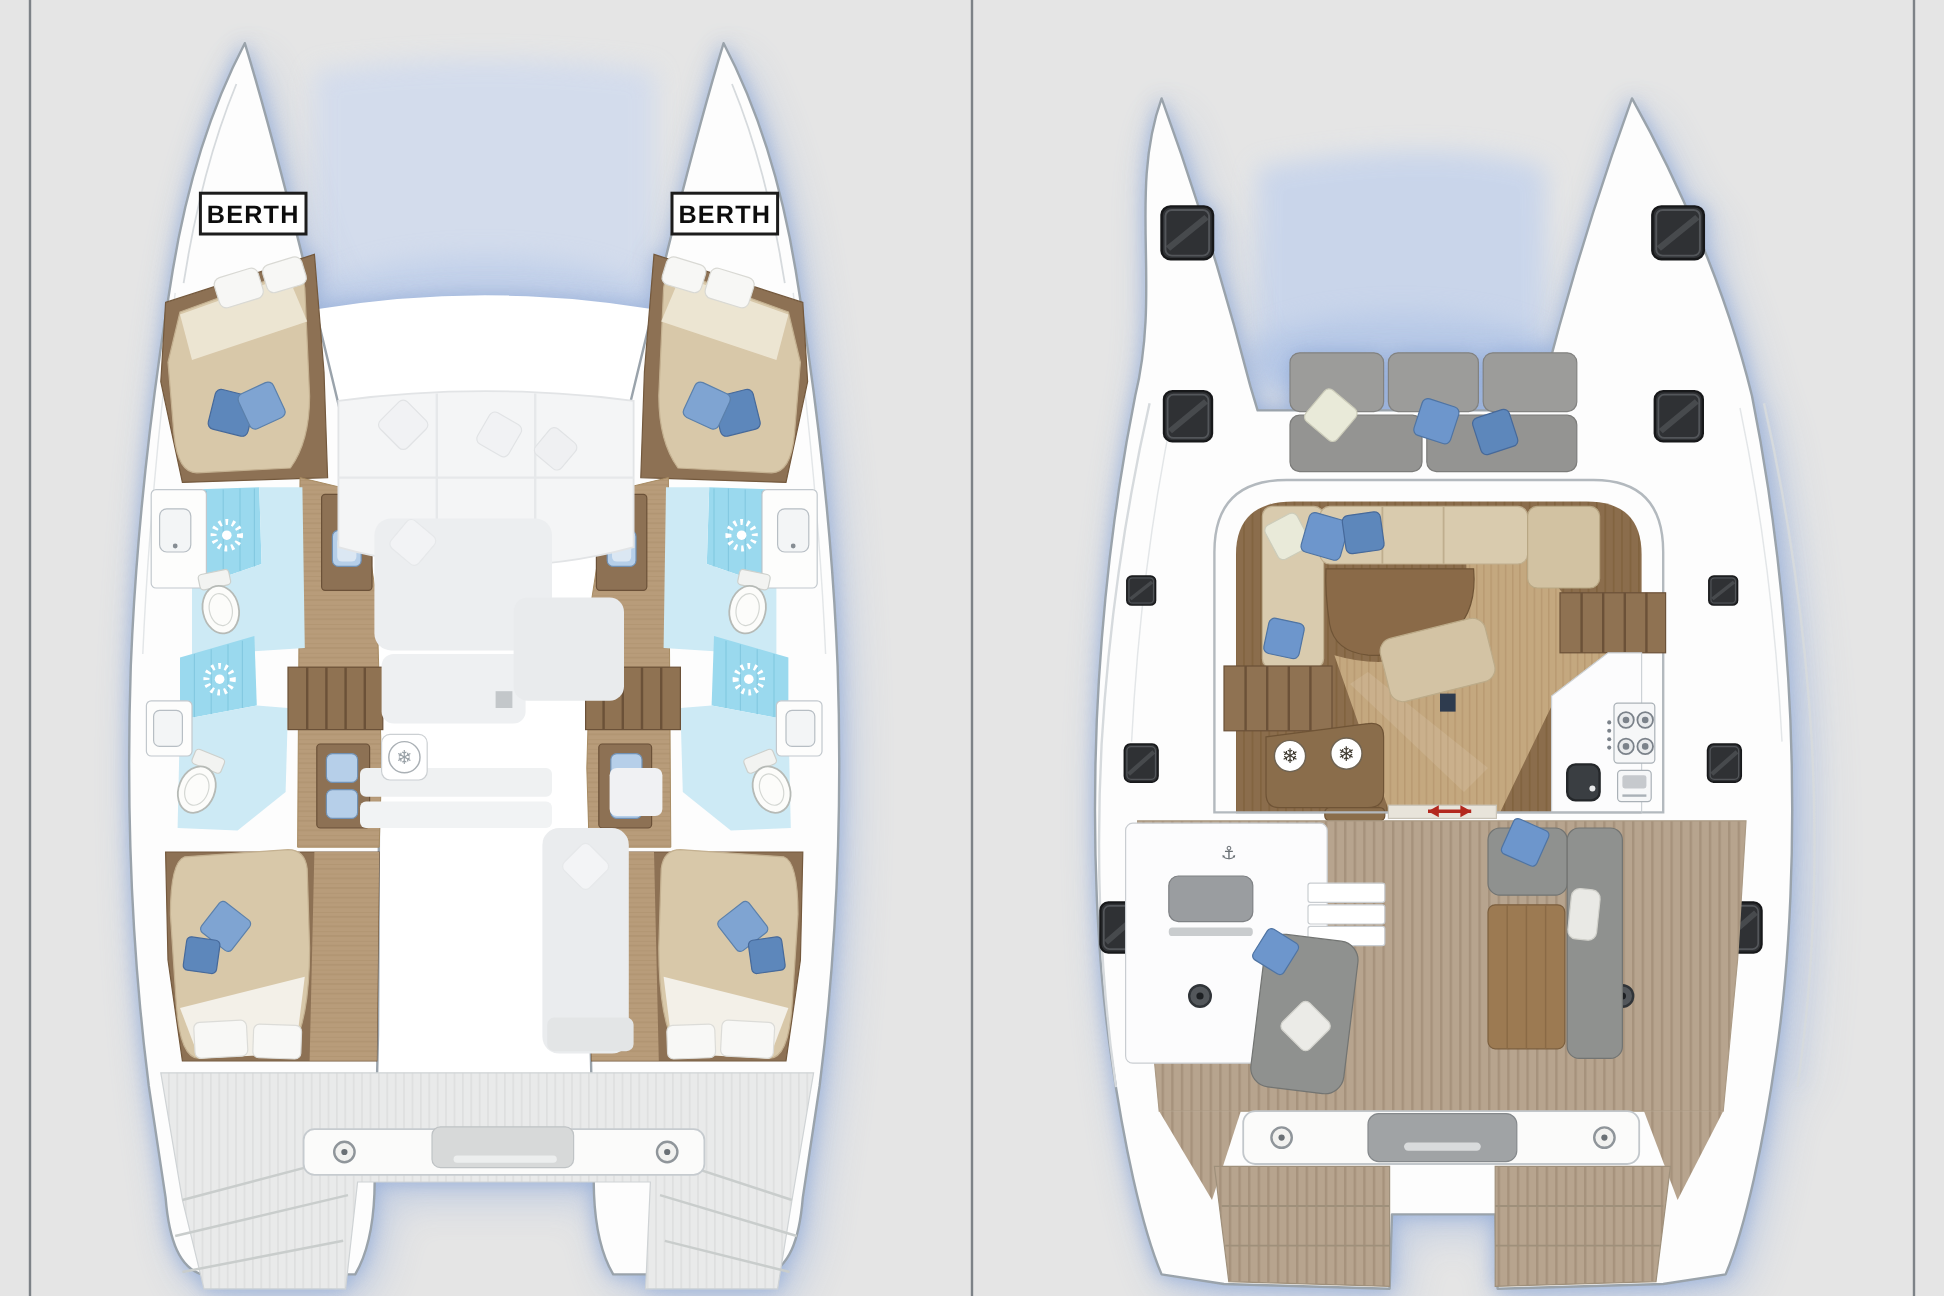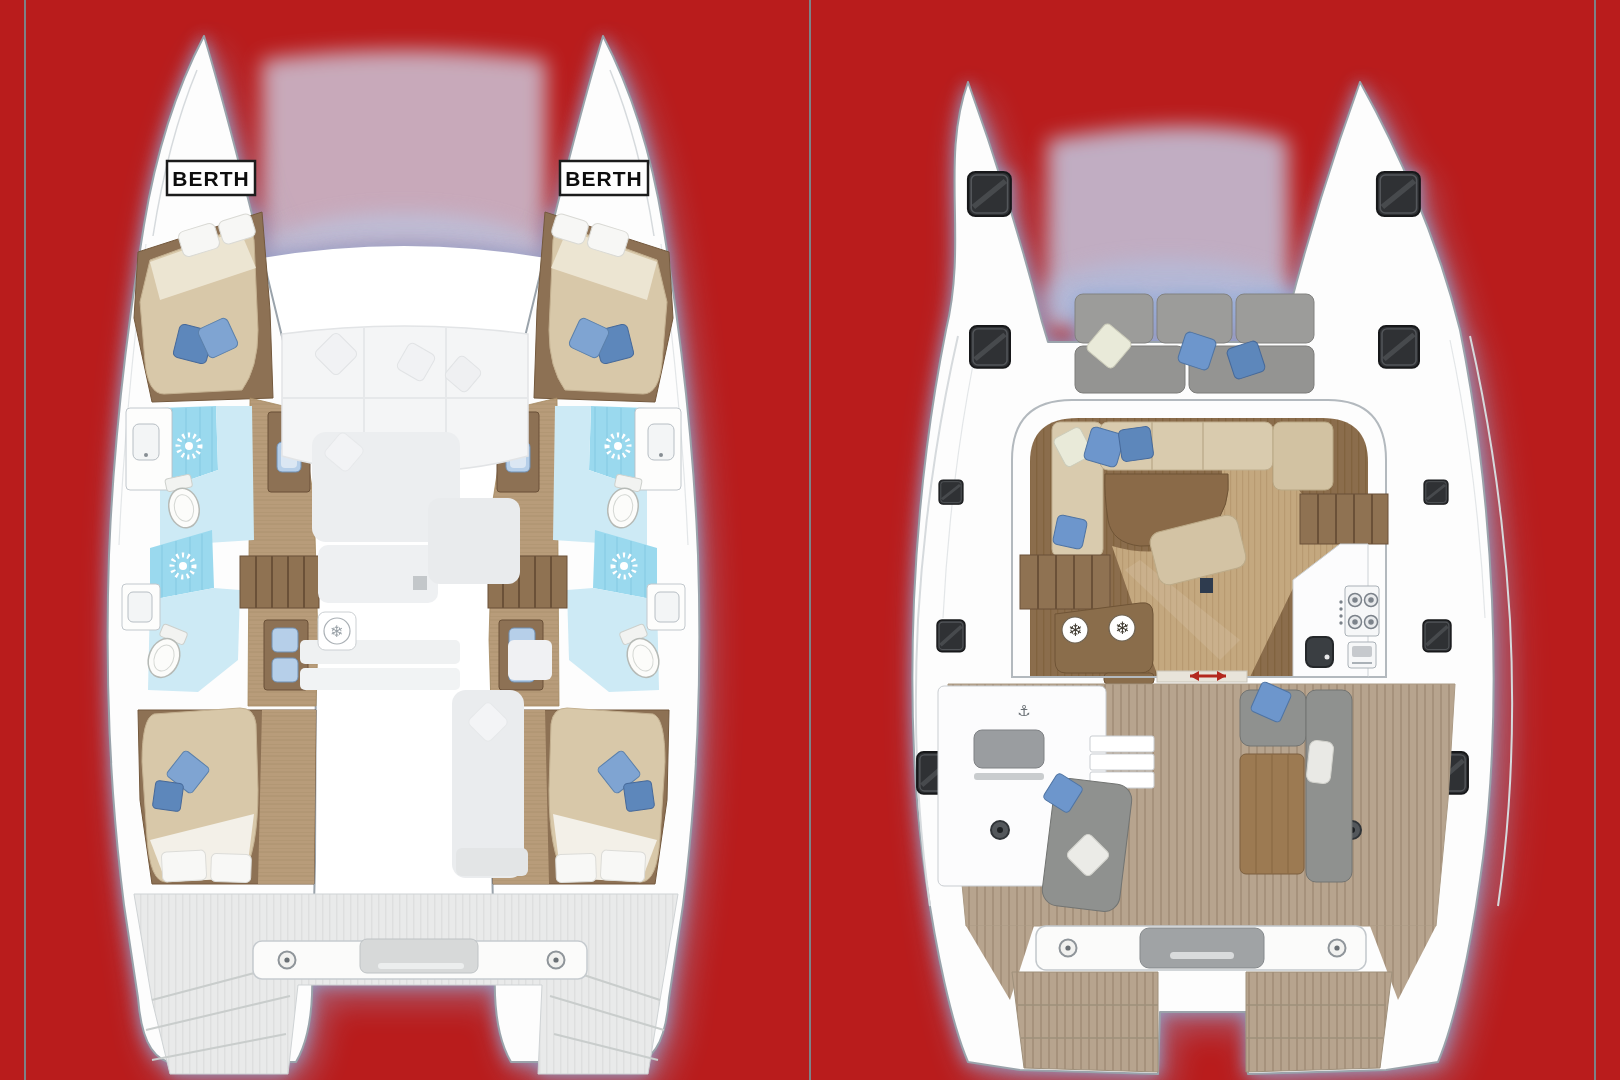--- a/index.html
+++ b/index.html
@@ -1,16 +1,16 @@
 <!DOCTYPE html>
 <html><head>
 <meta charset="utf-8">
 <style>
   html,body{margin:0;padding:0;background:#ffffff;}
-  .stage{position:relative;width:1620px;height:1080px;background:#b91c1c;overflow:hidden;
+  .stage{position:relative;width:1620px;height:1080px;background:#e5e5e5;overflow:hidden;
          font-family:"Liberation Sans", sans-serif;}
   svg{display:block}
   .boat{filter:drop-shadow(0 0 8px rgba(145,170,215,.85)) drop-shadow(8px 12px 16px rgba(150,175,220,.45));}
   .berth-text{font:600 21px "Liberation Sans",sans-serif;letter-spacing:1px;fill:#0d0d0d;}
   .flake{font:17px "DejaVu Sans",sans-serif;fill:#3f3a30;}
   .flake-ghost{font:16px "DejaVu Sans",sans-serif;fill:#98a0a6;}
   .anchor{font:15px "DejaVu Sans",sans-serif;fill:#6a7075;}
 </style>
 </head>
 <body>

